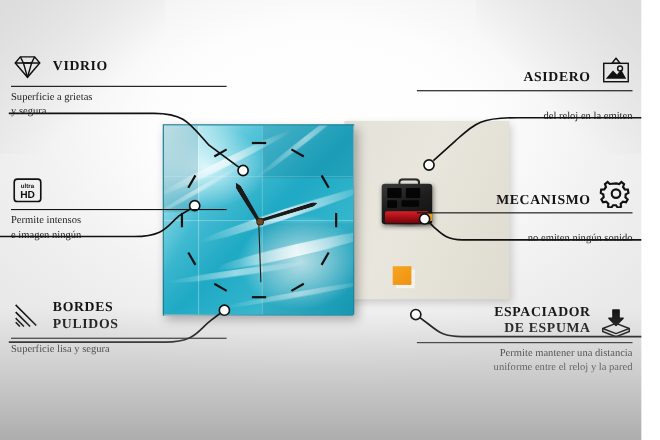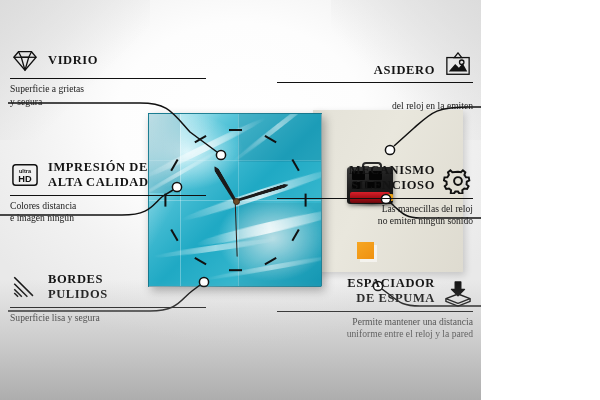--- a/index.html
+++ b/index.html
@@ -2,21 +2,21 @@
 <html><head>
 <meta charset="utf-8">
 <style>
   html,body{margin:0;padding:0;}
   body{
     width:600px;height:400px;overflow:hidden;
     font-family:"Liberation Serif",serif;
     background:#ffffff;
   }
   #stage{
-    position:relative;width:481px;height:400px;overflow:hidden;
+    position:relative;width:583px;height:400px;overflow:hidden;
     background:
       radial-gradient(ellipse 62% 58% at 50% 30%, #ffffff 0%, #fdfdfd 42%, #f2f2f2 70%, #e9e9e9 100%),
       linear-gradient(to bottom, #f4f4f4 0%, #fbfbfb 18%, #fbfbfb 62%, #d8d8d8 84%, #b3b3b3 100%);
   }
   #stage::after{
     content:"";position:absolute;left:0;right:0;bottom:0;height:120px;
     background:linear-gradient(to bottom, rgba(190,190,190,0) 0%, rgba(176,176,176,.55) 55%, rgba(168,168,168,.92) 100%);
     pointer-events:none;
   }
   .corner-shade{position:absolute;top:0;width:150px;height:140px;pointer-events:none;}
@@ -195,28 +195,24 @@
 
   <div class="callout left" style="top:160px;">
     <div class="co-head">
       <span class="ico">
         <svg viewBox="0 0 32 28">
           <rect x="3" y="3" width="26" height="22" rx="3" fill="none" stroke="#111" stroke-width="1.6"></rect>
           <text x="16" y="12" font-family="Liberation Sans, sans-serif" font-size="6" font-weight="700" text-anchor="middle" fill="#111">ultra</text>
           <text x="16" y="22" font-family="Liberation Sans, sans-serif" font-size="10" font-weight="700" text-anchor="middle" fill="#111">HD</text>
         </svg>
       </span>
-      <span class="co-title">
-        <span>IMPRESIÓN DE</span><br>
-        <span>ALTA CALIDAD</span>
-      </span>
-    </div>
-    <div class="co-rule"></div>
-    <div class="co-sub">
-      <span>Colores distancia</span><br>
+    </div>
+    <div class="co-rule"></div>
+    <div class="co-sub">
+      <span>Permite intensos</span><br>
       <span>e imagen ningún</span>
     </div>
   </div>
 
   <div class="callout left" style="top:272px;">
     <div class="co-head">
       <span class="ico">
         <svg viewBox="0 0 32 28">
             <g stroke="#111" stroke-width="1.6" fill="none" stroke-linecap="square">
           <path d="M5 4 L24 23"></path>
@@ -257,34 +253,33 @@
     <div class="co-sub">
       <br>
       <span>del reloj en la emiten</span>
     </div>
   </div>
 
   <div class="callout right" style="top:163px;">
     <div class="co-head">
       <span class="co-title">
         <span>MECANISMO</span><br>
-        <span>SILENCIOSO</span>
       </span>
       <span class="ico">
         <svg viewBox="0 0 32 28">
             <g fill="none" stroke="#111" stroke-width="2.1">
           <path d="M16 4 l3.2 .6 2.1-2.0 2.6 2.1 -1.0 2.8 1.7 2.4 3.0 .2 .6 3.3 -2.7 1.4 -.3 2.9 2.2 2.0 -1.6 2.9 -3.0 -.6 -2.2 1.9 .3 3.0 -3.2 1.0 -1.7 -2.5 -2.9 .0 -1.7 2.5 -3.2 -1.0 .3 -3.0 -2.2 -1.9 -3.0 .6 -1.6 -2.9 2.2 -2.0 -.3 -2.9 -2.7 -1.4 .6 -3.3 3.0 -.2 1.7 -2.4 -1.0 -2.8 2.6 -2.1 2.1 2.0 z"></path>
           <circle cx="16" cy="14" r="4.2"></circle>
         </g>
           </svg>
       </span>
     </div>
     <div class="co-rule"></div>
     <div class="co-sub">
-      <span>Las manecillas del reloj</span><br>
+      <br>
       <span>no emiten ningún sonido</span>
     </div>
   </div>
 
   <div class="callout right" style="top:276px;">
     <div class="co-head">
       <span class="co-title">
         <span>ESPACIADOR</span><br>
         <span>DE ESPUMA</span>
       </span>

